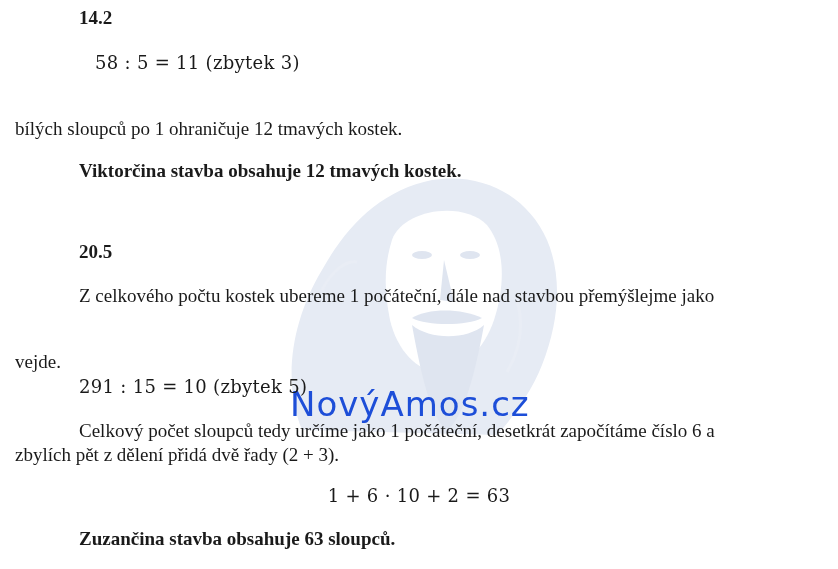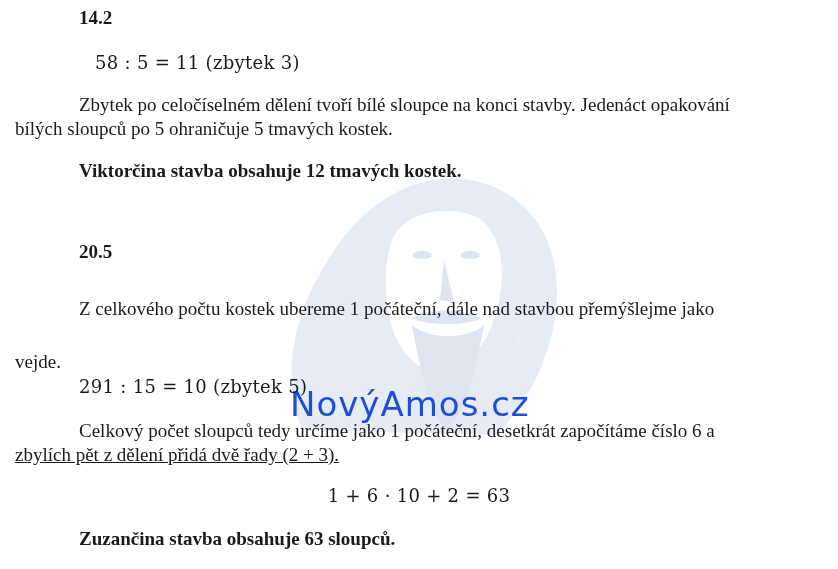--- a/index.html
+++ b/index.html
@@ -88,31 +88,30 @@
   </g>
 </svg>
 <div class="watermark-text">NovýAmos.cz</div>
 
 <div class="page">
 
   <div class="line heading" style="left:79px; top:7px;">14.2</div>
 
   <div class="line math" style="left:95px; top:52px;">58 : 5 = 11 (zbytek 3)</div>
 
-  <div class="line" style="left:79px; top:94px;">Zbytek po celočíselném dělení tvoří bílé sloupce na konci stavby. Jedenáct opakování</div>
-  <div class="line" style="left:15px; top:118px;">bílých sloupců po 5 ohraničuje 5 tmavých kostek.</div>
+  <div class="line" style="left:15px; top:118px;">bílých sloupců po 1 ohraničuje 12 tmavých kostek.</div>
 
   <div class="line bold" style="left:79px; top:160px;">Viktorčina stavba obsahuje 12 tmavých kostek.</div>
 
   <div class="line heading" style="left:79px; top:241px;">20.5</div>
 
-  <div class="line" style="left:79px; top:285px;margin-top:13px;">Z celkového počtu kostek ubereme 1 počáteční, dále nad stavbou přemýšlejme jako</div>
+  <div class="line" style="left:79px; top:285px;">Z celkového počtu kostek ubereme 1 počáteční, dále nad stavbou přemýšlejme jako</div>
   <div class="line" style="left:15px; top:351px;">vejde.</div>
 
   <div class="line math" style="left:79px; top:376px;">291 : 15 = 10 (zbytek 5)</div>
 
   <div class="line" style="left:79px; top:420px;">Celkový počet sloupců tedy určíme jako 1 počáteční, desetkrát započítáme číslo 6 a</div>
-  <div class="line" style="left:15px; top:444px;text-decoration:underline;">zbylích pět z dělení přidá dvě řady (2 + 3).</div>
+  <div class="line" style="left:15px; top:444px;">zbylích pět z dělení přidá dvě řady (2 + 3).</div>
 
   <div class="line math" style="left:0; width:838px; text-align:center; top:485px;">1 + 6 · 10 + 2 = 63</div>
 
   <div class="line bold" style="left:79px; top:528px;">Zuzančina stavba obsahuje 63 sloupců.</div>
 </div>
 
 </body></html>

